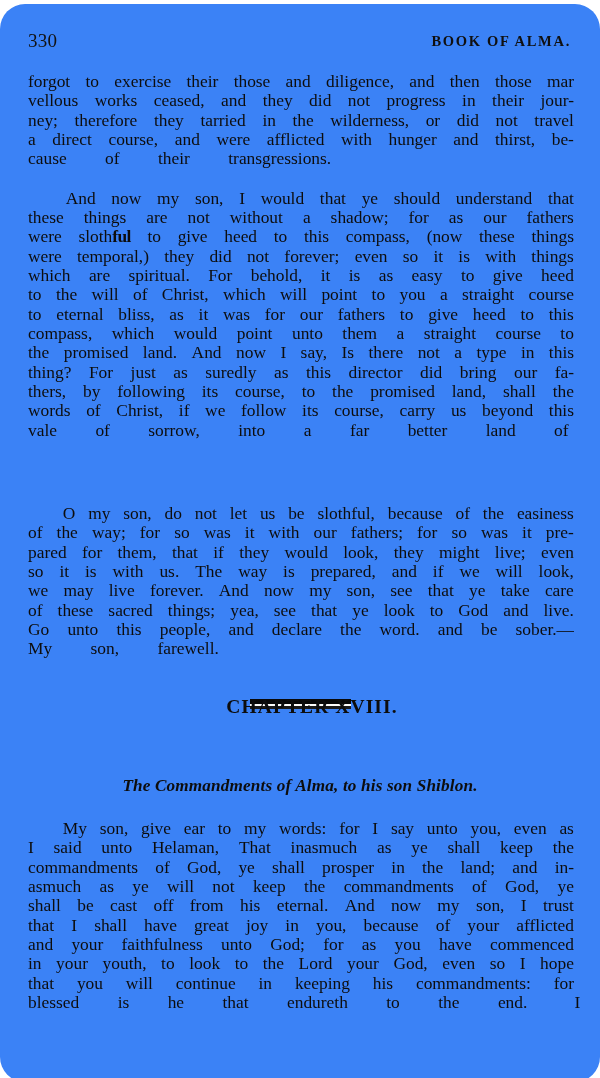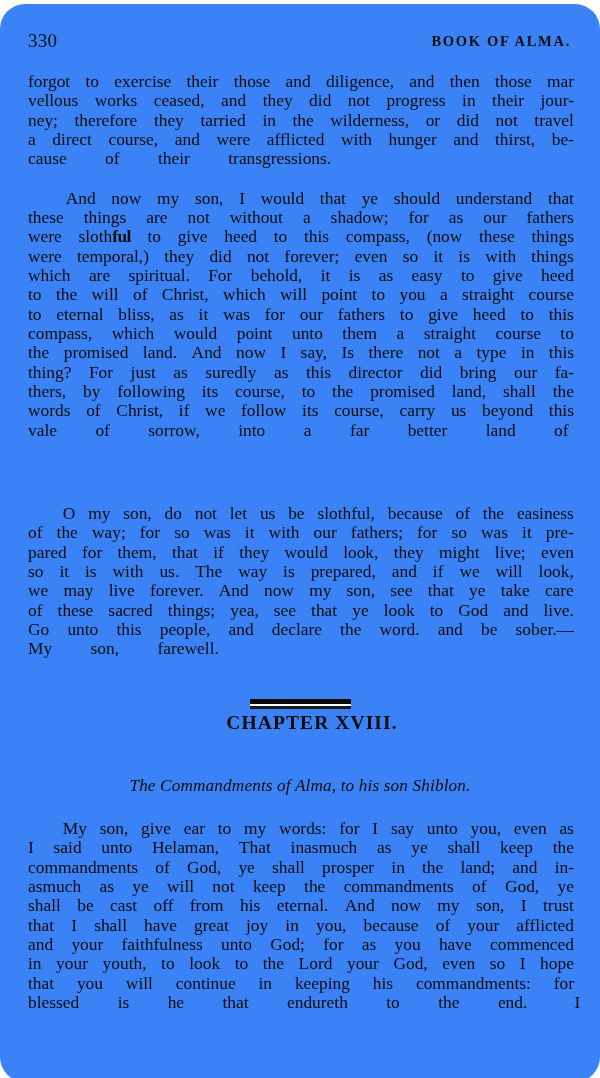--- a/index.html
+++ b/index.html
@@ -113,21 +113,21 @@
     font-weight: bold;
     letter-spacing: 1.1px;
     color: #0d0d0d;
   }
   .subtitle {
     position: absolute;
     left: 0;
     right: 0;
     text-align: center;
     font-size: 17.2px;
-    font-weight: normal;
+    font-weight: bold;
     font-style: italic;
     letter-spacing: 0.15px;
     color: #0d0d0d;
   }
 </style>
 </head>
 <body>
 
 <div class="page">
 
@@ -166,21 +166,21 @@
       <div class="ln just"><span class="w">we</span><span class="w">may</span><span class="w">live</span><span class="w">forever.</span><span class="w">And</span><span class="w">now</span><span class="w">my</span><span class="w">son,</span><span class="w">see</span><span class="w">that</span><span class="w">ye</span><span class="w">take</span><span class="w">care</span></div>
       <div class="ln just"><span class="w">of</span><span class="w">these</span><span class="w">sacred</span><span class="w">things;</span><span class="w">yea,</span><span class="w">see</span><span class="w">that</span><span class="w">ye</span><span class="w">look</span><span class="w">to</span><span class="w">God</span><span class="w">and</span><span class="w">live.</span></div>
       <div class="ln just"><span class="w">Go</span><span class="w">unto</span><span class="w">this</span><span class="w">people,</span><span class="w">and</span><span class="w">declare</span><span class="w">the</span><span class="w">word.</span><span class="w">and</span><span class="w">be</span><span class="w">sober.—</span></div>
       <div class="ln last"><span class="w">My</span><span class="w"> </span><span class="w">son,</span><span class="w"> </span><span class="w">farewell.</span></div>
     </div>
 
   <div class="rule-wrap" id="rule-wrap" style="top: 688px;">
     <span class="rule"></span>
   </div>
 
-  <div class="chapter" id="chapter-heading" style="top: 708px; padding-left: 24px;">CHAPTER XVIII.</div>
+  <div class="chapter" id="chapter-heading" style="top: 692px; padding-left: 24px;">CHAPTER XVIII.</div>
   <div class="subtitle" id="chapter-subtitle" style="top: 772px;">The Commandments of Alma, to his son Shiblon.</div>
 
   <div class="body" id="p4-block" style="top: 815px;">
       <div class="ln just"><span class="indent"></span><span class="w">My</span><span class="w">son,</span><span class="w">give</span><span class="w">ear</span><span class="w">to</span><span class="w">my</span><span class="w">words:</span><span class="w">for</span><span class="w">I</span><span class="w">say</span><span class="w">unto</span><span class="w">you,</span><span class="w">even</span><span class="w">as</span></div>
       <div class="ln just"><span class="w">I</span><span class="w">said</span><span class="w">unto</span><span class="w">Helaman,</span><span class="w">That</span><span class="w">inasmuch</span><span class="w">as</span><span class="w">ye</span><span class="w">shall</span><span class="w">keep</span><span class="w">the</span></div>
       <div class="ln just"><span class="w">commandments</span><span class="w">of</span><span class="w">God,</span><span class="w">ye</span><span class="w">shall</span><span class="w">prosper</span><span class="w">in</span><span class="w">the</span><span class="w">land;</span><span class="w">and</span><span class="w">in-</span></div>
       <div class="ln just"><span class="w">asmuch</span><span class="w">as</span><span class="w">ye</span><span class="w">will</span><span class="w">not</span><span class="w">keep</span><span class="w">the</span><span class="w">commandments</span><span class="w">of</span><span class="w">God,</span><span class="w">ye</span></div>
       <div class="ln just"><span class="w">shall</span><span class="w">be</span><span class="w">cast</span><span class="w">off</span><span class="w">from</span><span class="w">his</span><span class="w">eternal.</span><span class="w">And</span><span class="w">now</span><span class="w">my</span><span class="w">son,</span><span class="w">I</span><span class="w">trust</span></div>
       <div class="ln just"><span class="w">that</span><span class="w">I</span><span class="w">shall</span><span class="w">have</span><span class="w">great</span><span class="w">joy</span><span class="w">in</span><span class="w">you,</span><span class="w">because</span><span class="w">of</span><span class="w">your</span><span class="w">afflicted</span></div>
       <div class="ln just"><span class="w">and</span><span class="w">your</span><span class="w">faithfulness</span><span class="w">unto</span><span class="w">God;</span><span class="w">for</span><span class="w">as</span><span class="w">you</span><span class="w">have</span><span class="w">commenced</span></div>

